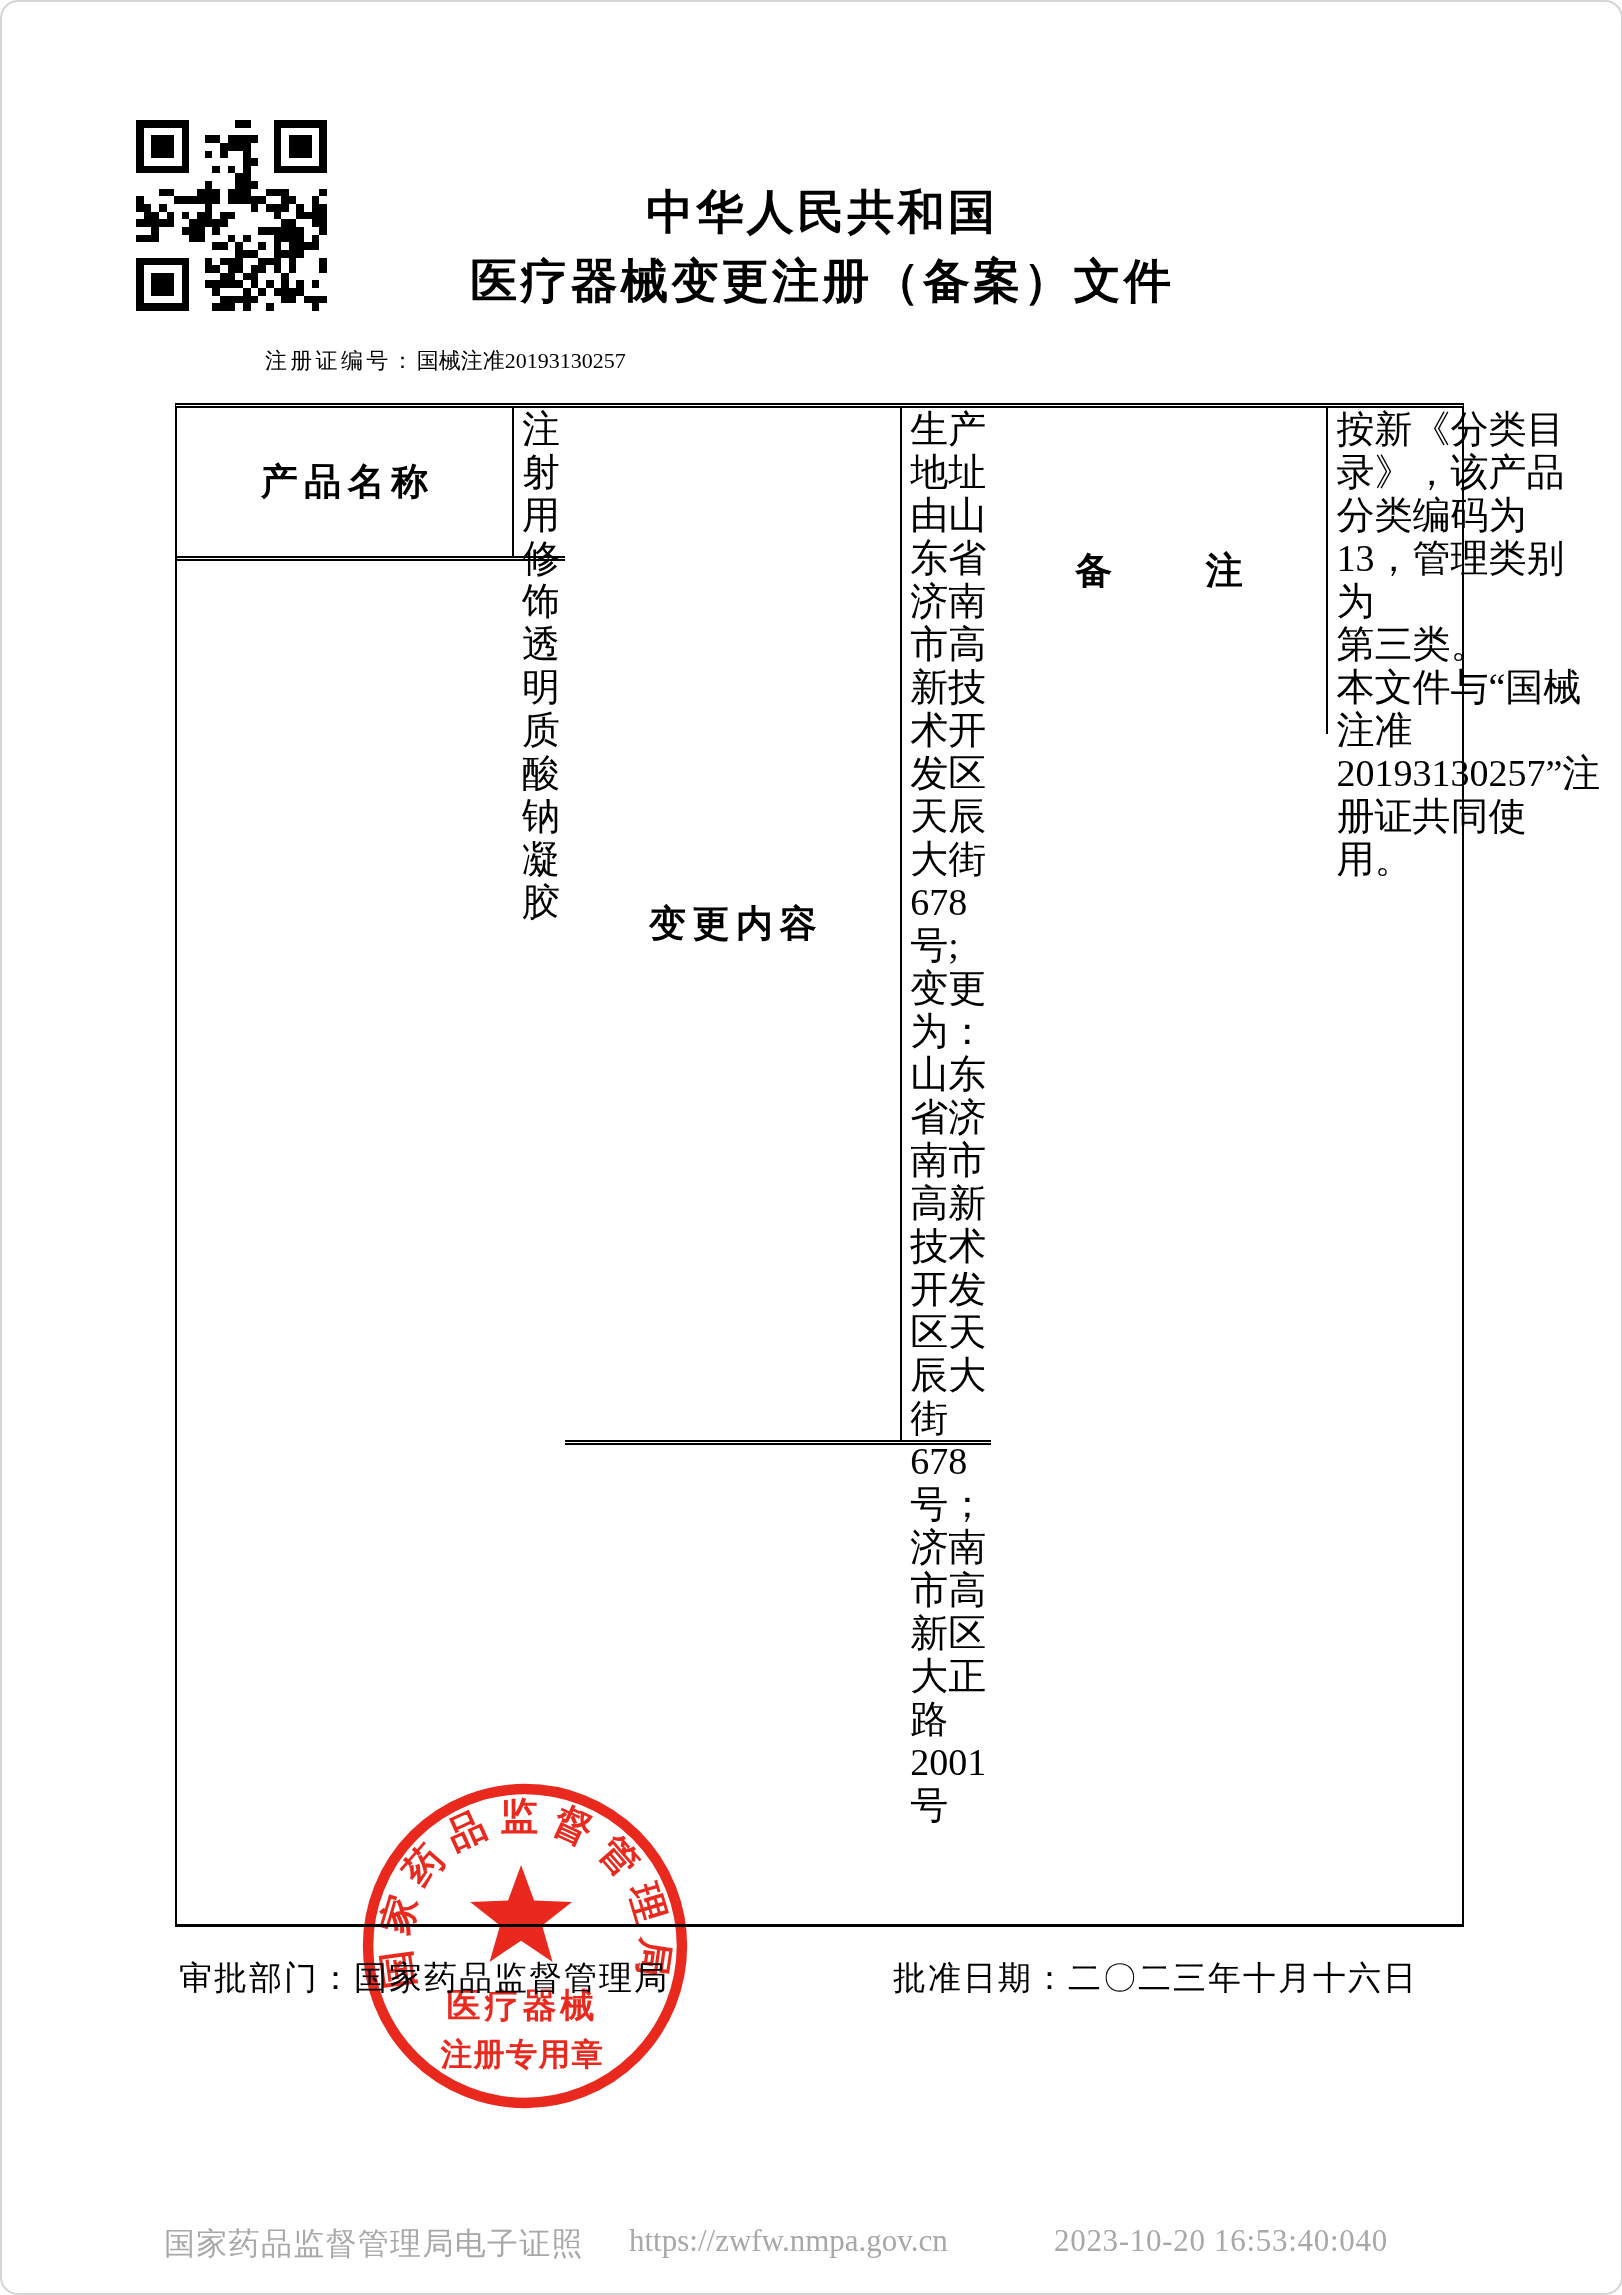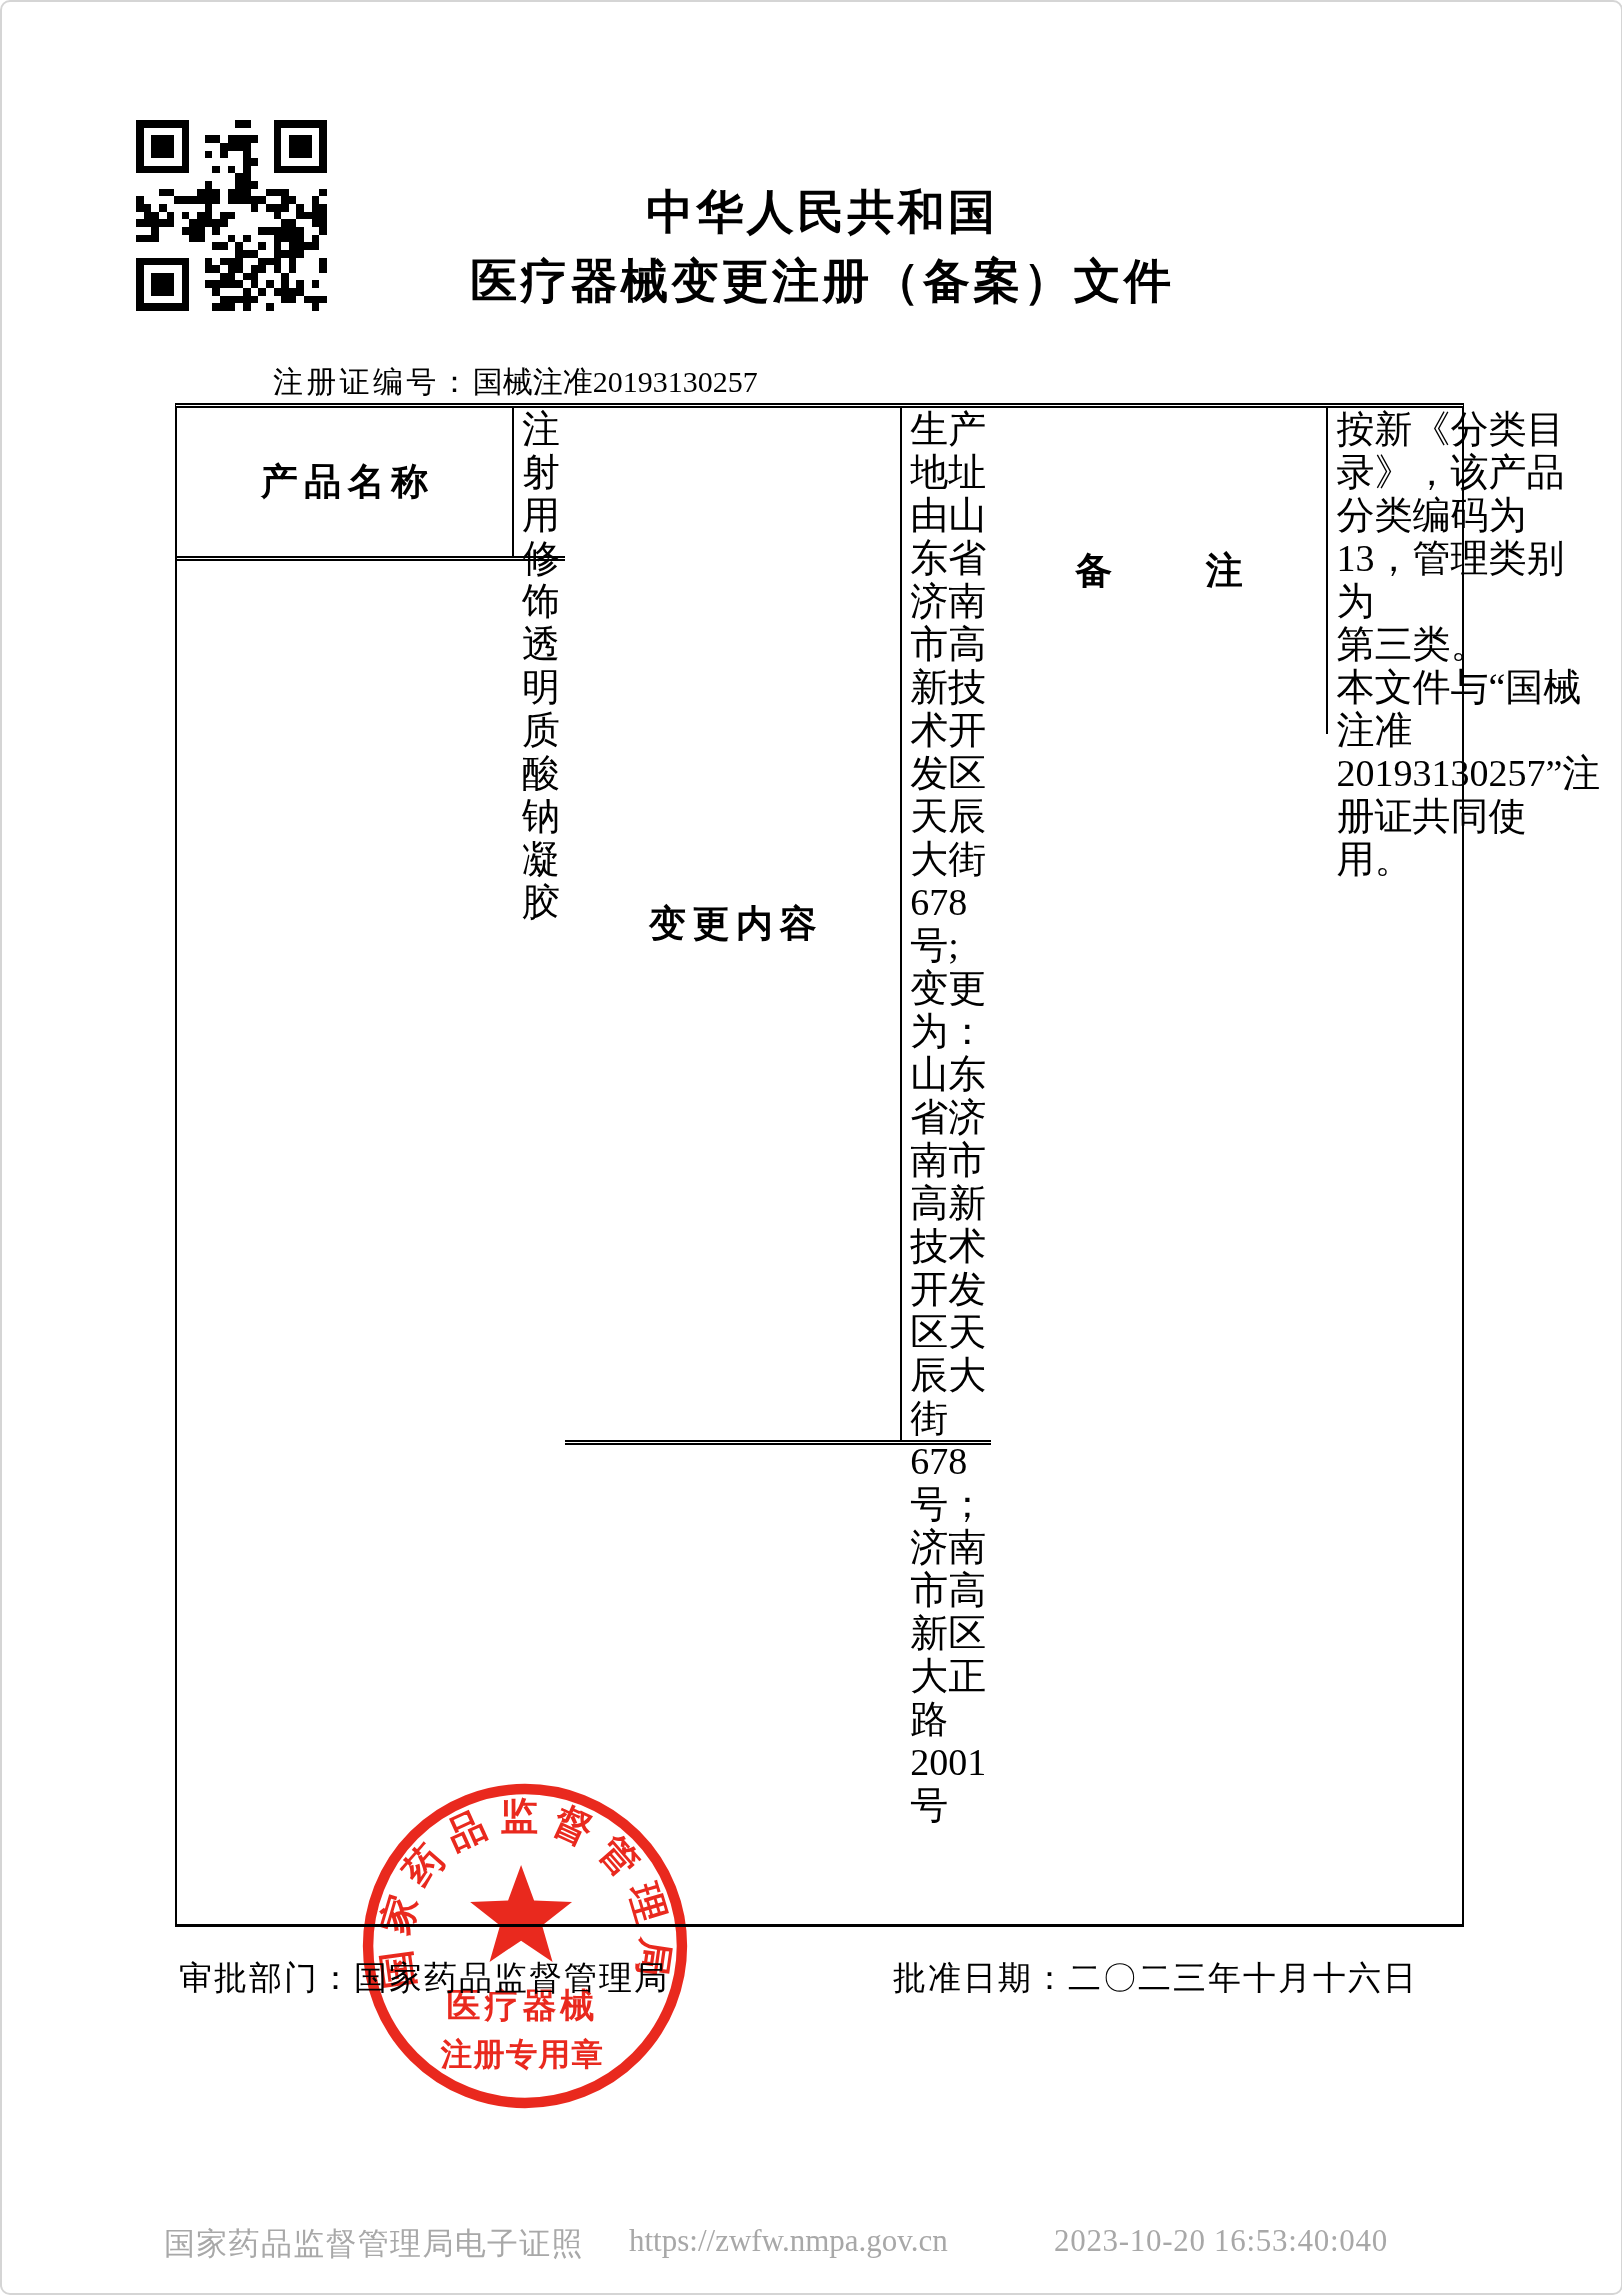--- a/index.html
+++ b/index.html
@@ -12,43 +12,42 @@
   body{
     position:relative;
     font-family:"Liberation Serif","DejaVu Serif",serif;
     color:var(--ink);
     overflow:hidden;
   }
   .page{
     position:absolute;inset:0;
     background:#fff;
     border:2px solid #d5d5d5;
-    border-radius:10px;
+    border-radius:18px;
   }
   
   .qr{
     position:absolute;left:134px;top:118px;width:191px;height:191px;
   }
   .qr svg{width:100%;height:100%;shape-rendering:crispEdges;}
   
   .title{
     position:absolute;left:18.3px;top:175px;width:1604px;
     text-align:center;
     font-family:"Liberation Sans","DejaVu Sans",sans-serif;
     font-weight:700;
     font-size:47px;
     letter-spacing:3.3px;
     line-height:69px;
   }
   
   .reg-line{
-    position:absolute;left:263px;top:360px;
-    font-size:30px;
+    position:absolute;left:263px;top:344px;
+    font-size:22px;
     white-space:nowrap;
-    margin-left:8px;
   }
   .reg-line .reg-label{letter-spacing:3.3px;}
   
   .cert-table{
     position:absolute;left:173px;top:401px;width:1289px;height:1524px;
     border-top:5.2px double var(--ink);
     border-bottom:3.3px solid var(--ink);
     border-left:2.6px solid var(--ink);
     border-right:2.6px solid var(--ink);
     display:flex;flex-direction:row;

